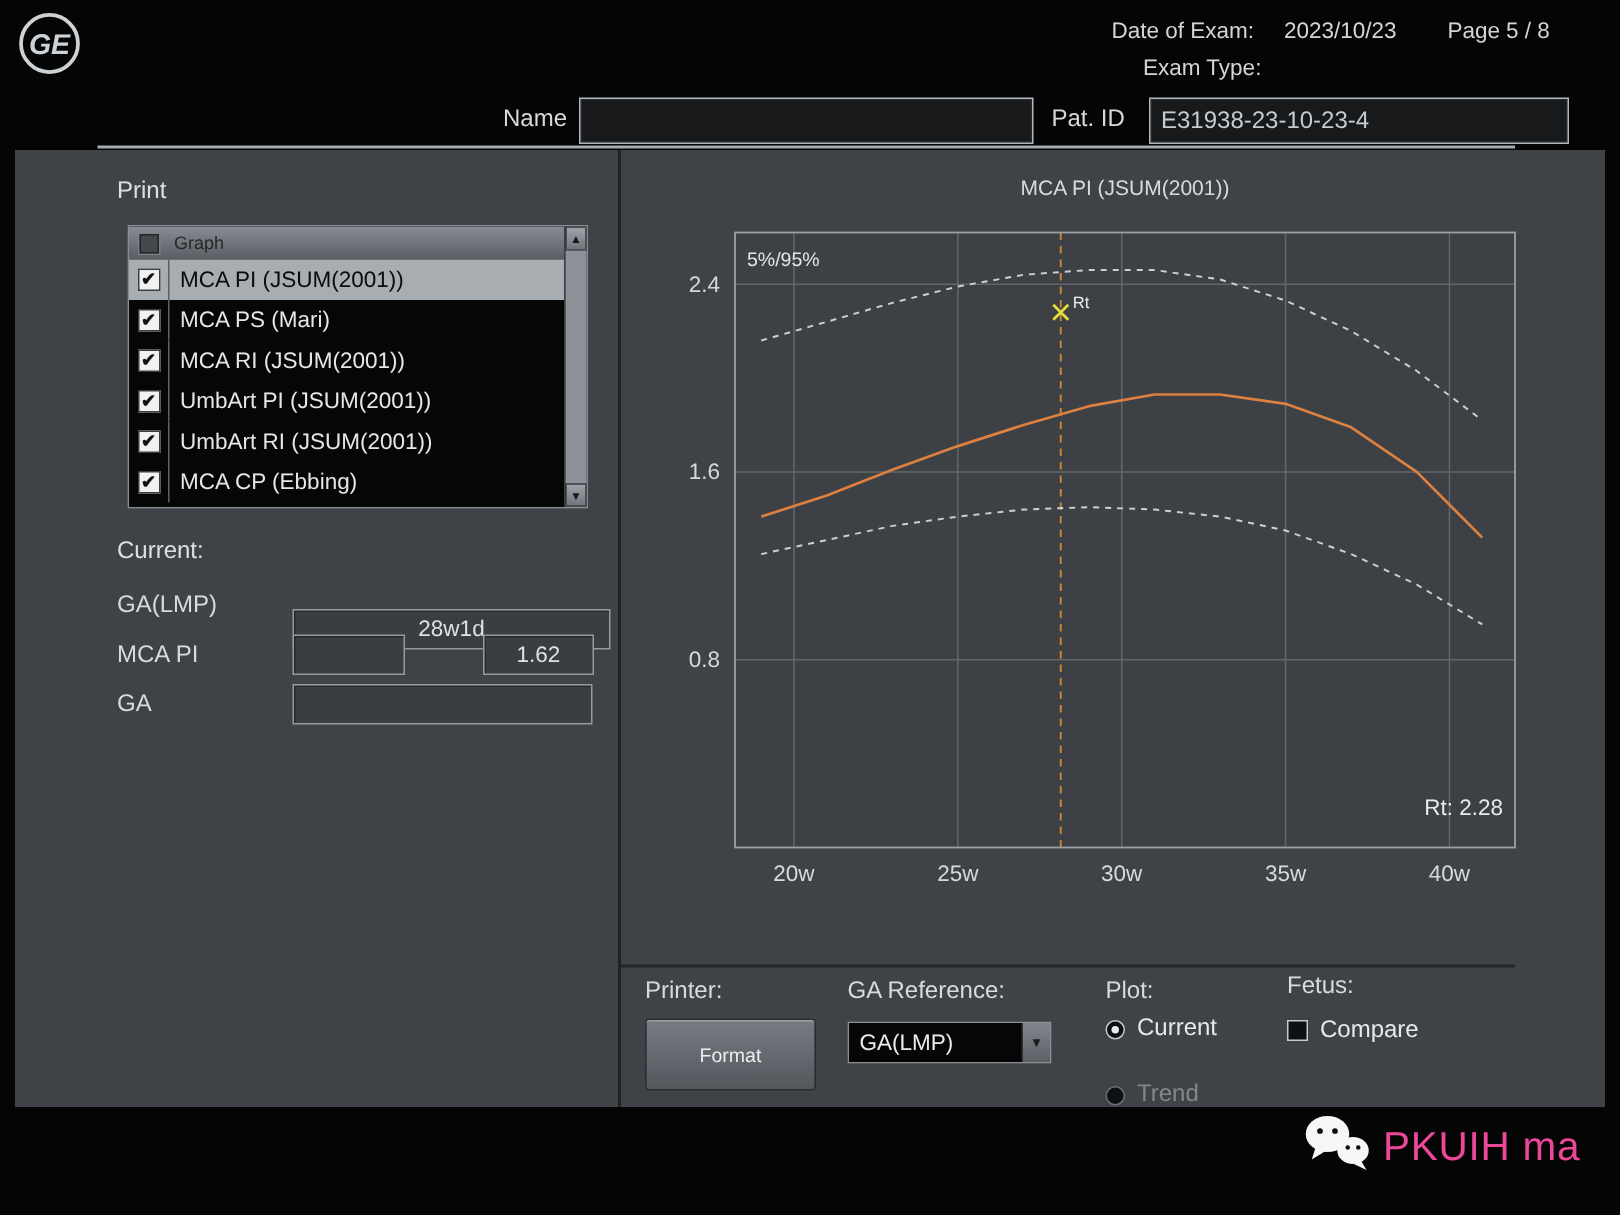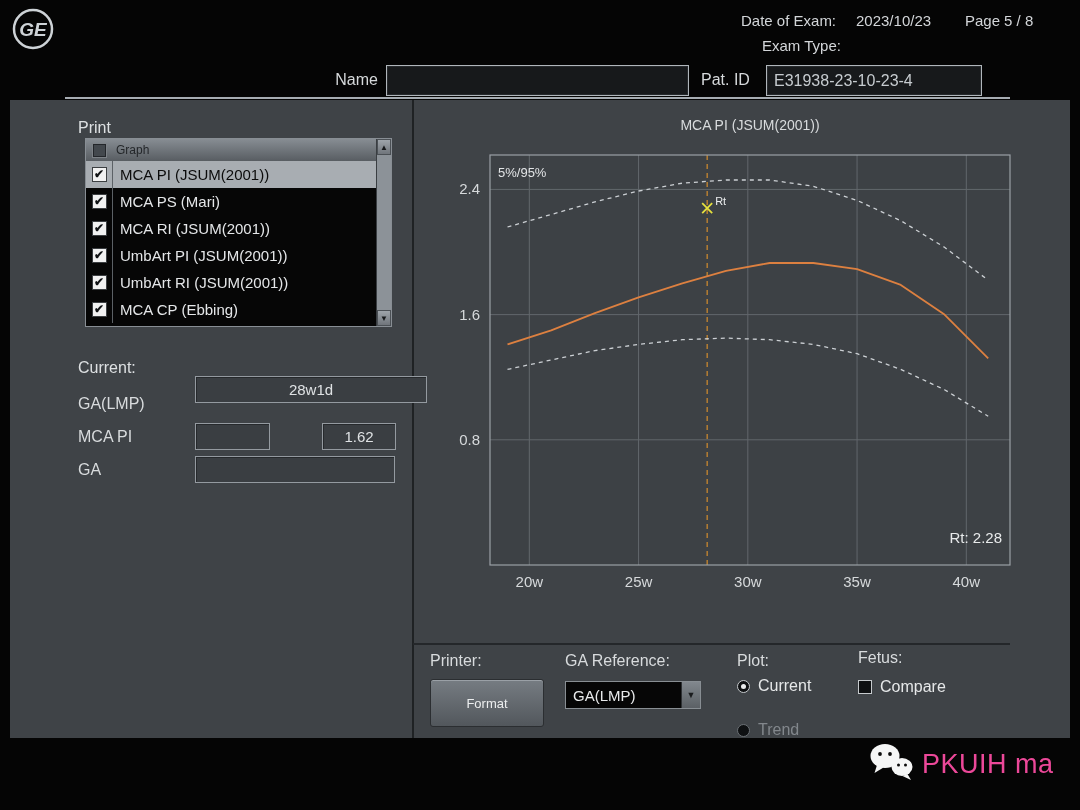--- a/index.html
+++ b/index.html
@@ -15,50 +15,50 @@
   .meta-date-value{position:absolute;left:856px;top:12px;font-size:15px;color:#d3d6d9}
   .meta-page{position:absolute;left:965px;top:12px;font-size:15px;color:#d3d6d9}
   .meta-page span{margin-right:4px}
   .meta-examtype{position:absolute;left:762px;top:37px;font-size:15px;color:#d3d6d9}
 
   
   .name-label{position:absolute;left:322px;top:71px;width:56px;text-align:right;font-size:16px;color:#d6d9db}
   .txt-input{position:absolute;height:31px;background:#17191b;border:1px solid #b0b6bb;box-shadow:inset 0 0 0 1px #26292c;color:#c6cbcf;font-size:16px;padding:0 7px;font-family:inherit}
   .name-input{left:386px;top:65px;width:303px}
   .patid-label{position:absolute;left:701px;top:71px;font-size:16px;color:#d6d9db}
-  .patid-input{left:766px;top:65px;width:216px}
+  .patid-input{left:766px;top:65px;width:280px}
   .h-sep{position:absolute;left:65px;top:97px;width:945px;height:2px;background:#a6acb2}
 
   
   .main-panel{position:absolute;left:10px;top:100px;width:1060px;height:638px;background:#3f4347}
   .v-divider{position:absolute;left:412px;top:100px;width:2px;height:638px;background:#1f2224}
 
   
   .print-label{position:absolute;left:78px;top:119px;font-size:16px;color:#dde0e2}
-  .listbox{position:absolute;left:85px;top:138px;width:307px;height:189px;border:1px solid #888e94;background:#060606;display:flex}
+  .listbox{position:absolute;left:85px;top:150px;width:307px;height:189px;border:1px solid #888e94;background:#060606;display:flex}
   .list-main{flex:1;display:flex;flex-direction:column;overflow:hidden}
   .list-header{flex:0 0 22px;background:linear-gradient(#878d93,#585d62);display:flex;align-items:center}
   .hdr-cb{width:13px;height:13px;margin-left:7px;background:#43484d;border:1px solid #23262a;box-shadow:0 0 0 1px #7d8287}
   .hdr-label{margin-left:10px;font-size:12px;color:#24272a}
   .list-rows{flex:1;display:flex;flex-direction:column}
   .list-row{height:27px;display:flex;align-items:stretch;background:#060606;color:#e4e6e8;font-size:15px}
   .list-row.selected{background:#a8adb2;color:#0b0b0b}
   .cb-cell{flex:0 0 27px;width:27px;border-right:1px solid #5c6166;display:flex;align-items:center;justify-content:center}
   .cb{width:15px;height:15px;background:#f1f1f1;border:1px solid #3c3f42;color:#101214;font-size:12px;font-weight:bold;line-height:13px;text-align:center}
   .row-label{padding-left:7px;line-height:27px;white-space:nowrap}
   .list-scrollbar{flex:0 0 15px;width:15px;display:flex;flex-direction:column;border-left:1px solid #3a3e42}
   .sb-btn{height:16px;background:linear-gradient(#9ea4aa,#70757b);color:#17191b;font-size:8px;display:flex;align-items:center;justify-content:center;border:1px solid #4b5055}
   .sb-track{flex:1;background:#8c9298}
 
   
   .current-label{position:absolute;left:78px;top:359px;font-size:16px;color:#dde0e2}
   .fld-label{position:absolute;font-size:16px;color:#d8dbdd}
   .fl1{left:78px;top:395px}.fl2{left:78px;top:428px}.fl3{left:78px;top:461px}
   .fld-box{position:absolute;height:27px;background:#3a3e42;border:1px solid #949aa0;box-shadow:inset 1px 1px 0 #26292c;display:flex;align-items:center;justify-content:center;font-size:15px;color:#dfe2e4}
-  .fb1{left:195px;top:376px;width:232px}
+  .fb1{left:195px;top:406px;width:212px}
   .fb2a{left:195px;top:423px;width:75px}
   .fb2b{left:322px;top:423px;width:74px}
   .fb3{left:195px;top:456px;width:200px}
 
   
   .chart-title{position:absolute;left:490px;top:117px;width:520px;text-align:center;font-size:14px;color:#d8dbdd}
   .chart-svg{position:absolute;left:432px;top:150px}
   svg text{font-family:"Liberation Sans",sans-serif}
 
   

